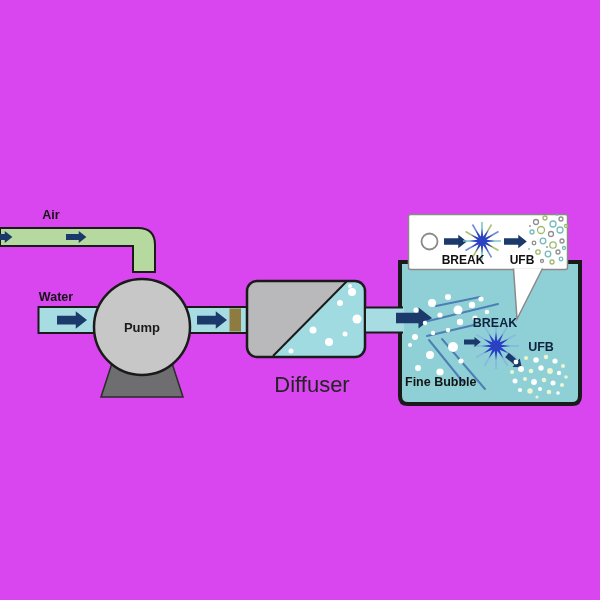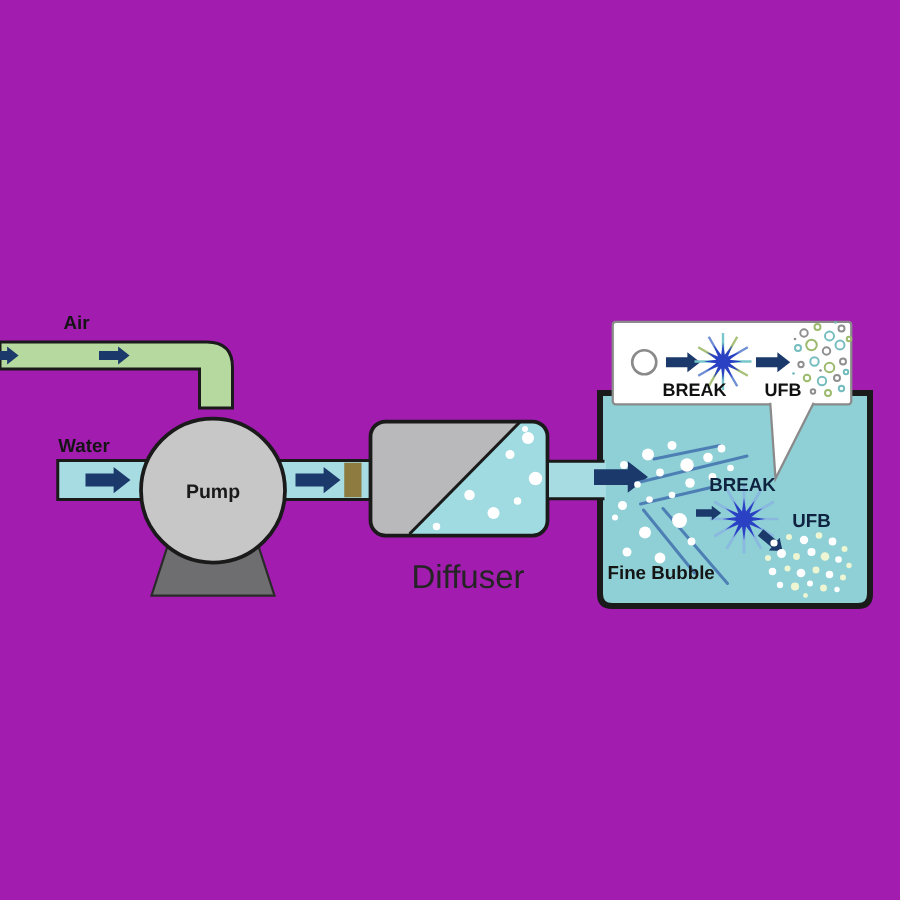--- a/index.html
+++ b/index.html
@@ -1,16 +1,16 @@
 <!DOCTYPE html>
 <html><head>
 <meta charset="utf-8">
 <style>
   html,body{margin:0;padding:0;background:#fff;}
-  .stage{position:relative;width:600px;height:600px;background:#a21caf;overflow:hidden;}
+  .stage{position:relative;width:600px;height:600px;background:#d946ef;overflow:hidden;}
   svg text{font-family:"Liberation Sans",sans-serif;}
   .lbl{font-weight:bold;font-size:12.5px;fill:#141414;}
   .lbl-navy{font-weight:bold;font-size:12.5px;fill:#0f2340;}
   .lbl-legend{font-weight:bold;font-size:12px;fill:#111111;}
   .lbl-big{font-size:22px;fill:#242424;font-weight:400;}
 </style>
 </head>
 <body>
 
 <div class="stage">

